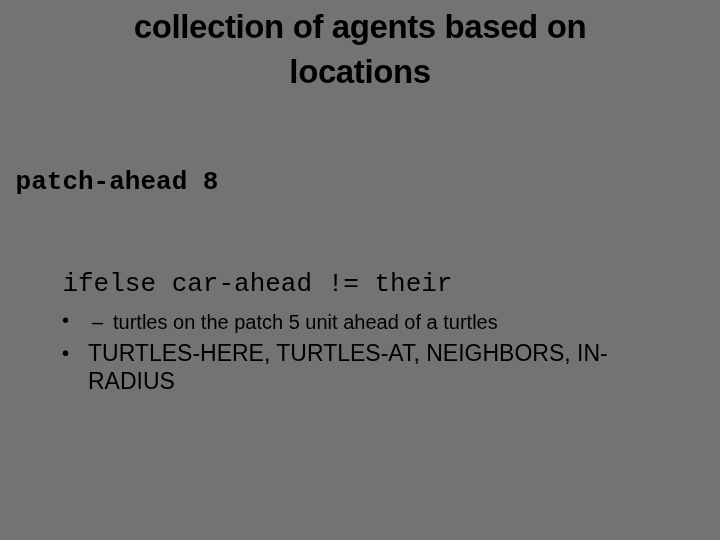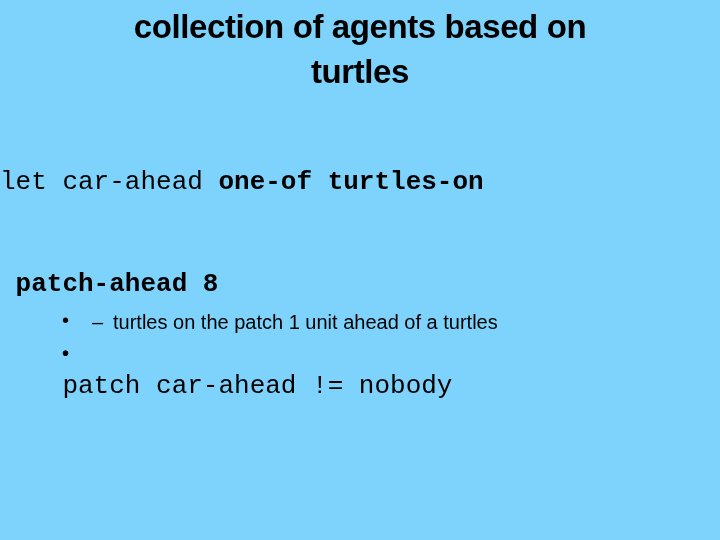--- a/index.html
+++ b/index.html
@@ -5,21 +5,21 @@
 <style>
   html, body {
     margin: 0;
     padding: 0;
     background: #ffffff;
   }
   #slide {
     position: relative;
     width: 720px;
     height: 540px;
-    background: #7dd3fc;
+    background: #737373;
     color: #000000;
     overflow: hidden;
     font-family: "Liberation Sans", sans-serif;
     -webkit-font-smoothing: none;
   }
 
   
   .slide-title {
     position: absolute;
     left: 0;
@@ -109,44 +109,44 @@
   }
   .sub-item .btext { display: block; }
 </style>
 </head>
 <body>
 
 <div id="slide">
 
   <div class="slide-title">
     <span class="tline">collection of agents based on</span>
-    <span class="tline">turtles</span>
+    <span class="tline">locations</span>
   </div>
 
   <div class="code-block">
-    <span class="code-line"><span class="r">let car-ahead </span><span class="b">one-of turtles-on</span></span>
     <span class="code-line"><span class="r"></span><span class="b"> patch-ahead 8</span></span>
-    <span class="code-line"><span class="r">    patch car-ahead != nobody</span><span class="b"></span></span>
+    <span class="code-line"><span class="r">    ifelse car-ahead != their</span><span class="b"></span></span>
     
     
   </div>
 
   <div class="bullets">
 
     <div class="bullet-item">
       <span class="marker">•</span>
     </div>
 
     <div class="sub-item">
       <span class="marker">–</span>
-      <span class="btext">turtles on the patch 1 unit ahead of a turtles</span>
+      <span class="btext">turtles on the patch 5 unit ahead of a turtles</span>
     </div>
 
     <div class="bullet-item">
       <span class="marker">•</span>
     </div>
 
     <div class="bullet-item">
       <span class="marker">•</span>
+      <span class="btext">TURTLES-HERE, TURTLES-AT, NEIGHBORS, IN-RADIUS</span>
     </div>
 
   </div>
 </div>
 
 </body></html>

